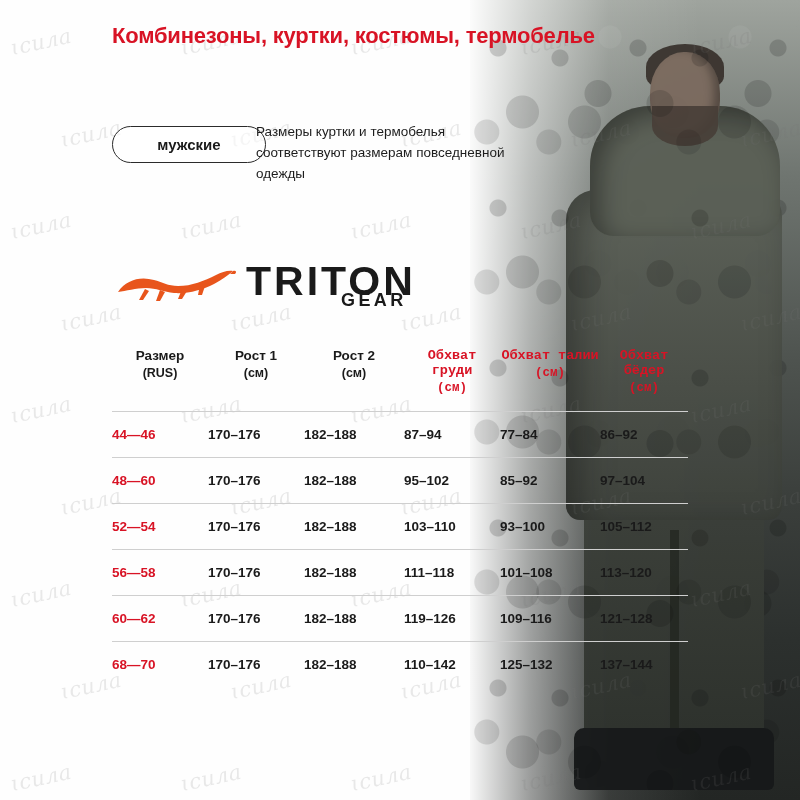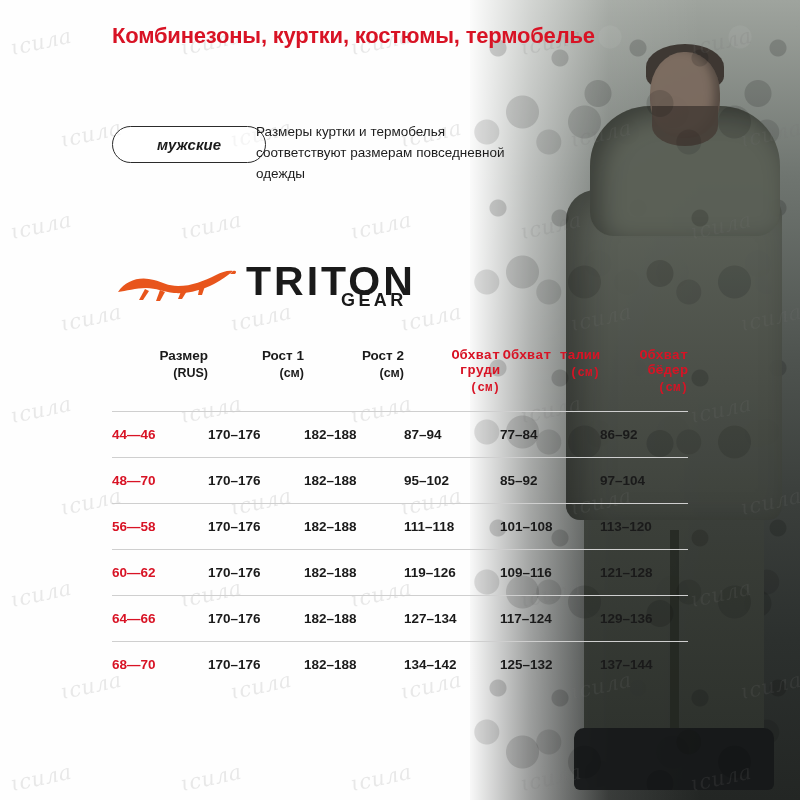--- a/index.html
+++ b/index.html
@@ -177,21 +177,20 @@
     left: 112px;
     min-width: 108px;
     padding: 9px 22px;
     border: 1.6px solid #2b2b2b;
     border-radius: 22px;
     font-size: 15px;
     font-weight: bold;
     color: #1b1b1b;
     text-align: center;
     background: rgba(255,255,255,0.55);
-    font-style: italic;
   }
 
   .note {
     position: absolute;
     top: 122px;
     left: 256px;
     width: 270px;
     font-size: 13.5px;
     line-height: 1.55;
     color: #1d1d1d;
@@ -231,21 +230,21 @@
 
   
   .size-table {
     position: absolute;
     top: 348px;
     left: 112px;
     width: 576px;
     border-collapse: collapse;
   }
   .size-table th {
-    text-align: right;
+    text-align: center;
     vertical-align: top;
     font-size: 13.5px;
     font-weight: bold;
     padding: 0 0 16px 0;
     color: #1a1a1a;
   }
   .size-table th .unit {
     display: block;
     font-weight: bold;
     font-size: 12.5px;
@@ -399,56 +398,56 @@
       <tbody id="table-body">
           <tr>
             <td class="size-cell">44—46</td>
             <td>170–176</td>
             <td>182–188</td>
             <td>87–94</td>
             <td>77–84</td>
             <td>86–92</td>
           </tr>
           <tr>
-            <td class="size-cell">48—70</td>
+            <td class="size-cell">48—60</td>
             <td>170–176</td>
             <td>182–188</td>
             <td>95–102</td>
             <td>85–92</td>
             <td>97–104</td>
           </tr>
           <tr>
+            <td class="size-cell">52—54</td>
+            <td>170–176</td>
+            <td>182–188</td>
+            <td>103–110</td>
+            <td>93–100</td>
+            <td>105–112</td>
+          </tr>
+          <tr>
             <td class="size-cell">56—58</td>
             <td>170–176</td>
             <td>182–188</td>
             <td>111–118</td>
             <td>101–108</td>
             <td>113–120</td>
           </tr>
           <tr>
             <td class="size-cell">60—62</td>
             <td>170–176</td>
             <td>182–188</td>
             <td>119–126</td>
             <td>109–116</td>
             <td>121–128</td>
           </tr>
           <tr>
-            <td class="size-cell">64—66</td>
-            <td>170–176</td>
-            <td>182–188</td>
-            <td>127–134</td>
-            <td>117–124</td>
-            <td>129–136</td>
-          </tr>
-          <tr>
             <td class="size-cell">68—70</td>
             <td>170–176</td>
             <td>182–188</td>
-            <td>134–142</td>
+            <td>110–142</td>
             <td>125–132</td>
             <td>137–144</td>
           </tr>
         </tbody>
     </table>
 
   </div>
 </div>
 
 </body></html>

